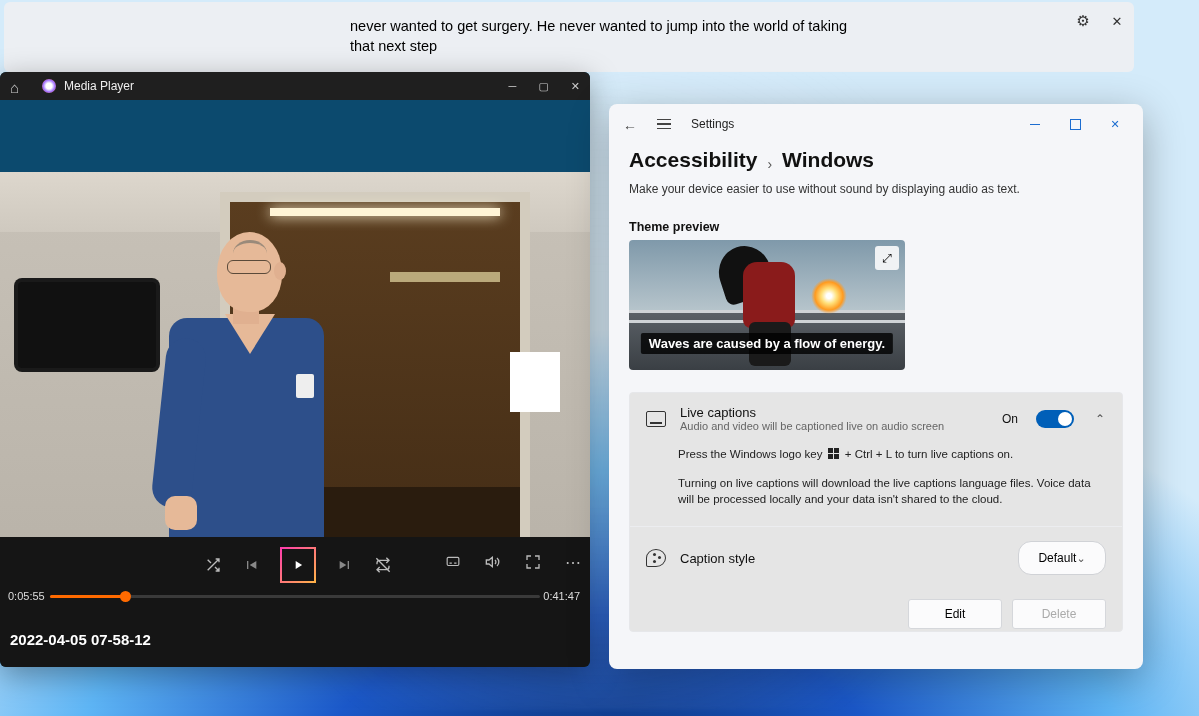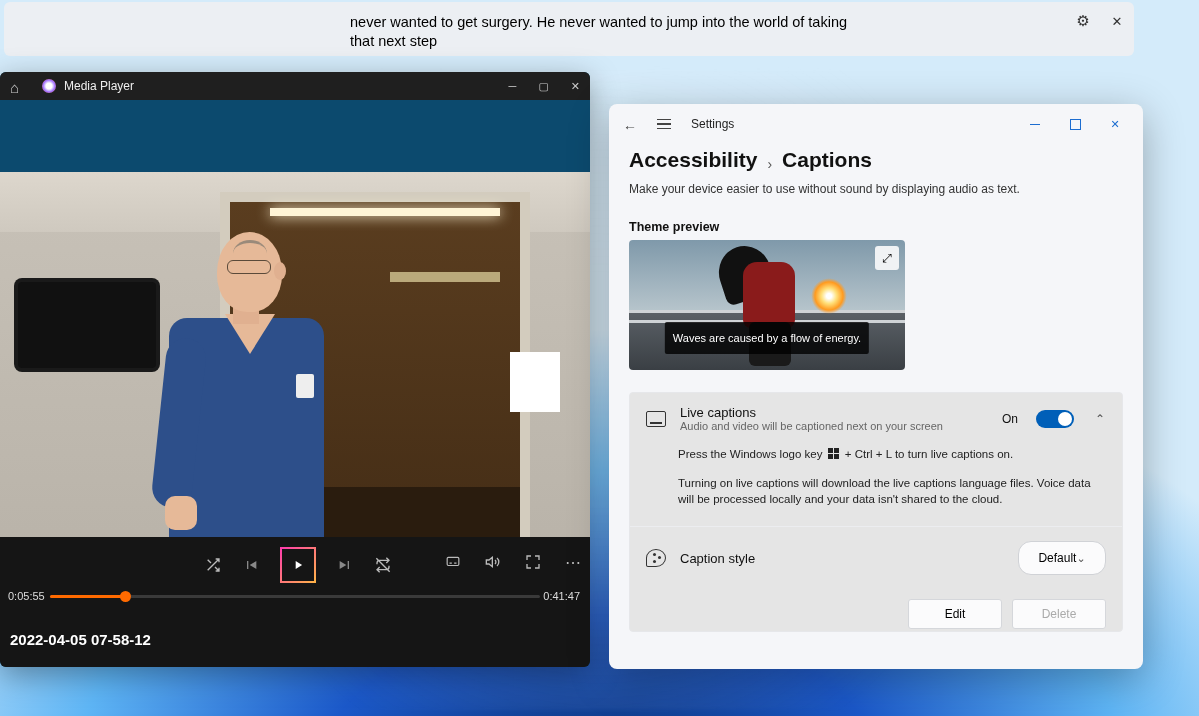--- a/index.html
+++ b/index.html
@@ -8,23 +8,23 @@
     background: radial-gradient(ellipse 80% 80% at 50% 110%, #0a2e6b 0%, #1b58c9 30%, #5eb5f5 55%, #d4ebfa 80%);
   }
   .bloom {
     position: absolute; left: 120px; top: 70px; width: 960px; height: 640px;
     background:
       radial-gradient(circle at 50% 50%, rgba(255,255,255,0.15) 20%, transparent 70%);
     filter: blur(2px);
   }
   
   .caption-bar {
-    position: absolute; left: 4px; top: 2px; width: 1130px; height: 54px;
+    position: absolute; left: 4px; top: 2px; width: 1130px; height: 70px;
     background: #eceff3; border-radius: 6px;
-    display: flex; align-items: flex-end; padding: 4px 16px;
+    display: flex; align-items: center; padding: 4px 16px;
   }
   .caption-text { margin-left: 330px; font-size: 14.5px; color: #000; line-height: 1.35; max-width: 520px; }
   .caption-ctrls { position: absolute; right: 8px; top: 10px; display: flex; gap: 16px; }
   .caption-ctrls span { width: 18px; height: 18px; display:flex; align-items:center; justify-content:center; color:#333; cursor:pointer;}
   .gear-icon::before { content:"⚙"; font-size:15px;}
   .x-icon::before { content:"✕"; font-size:13px;}
 
   
   .mp {
     position: absolute; left: 0; top: 72px; width: 590px; height: 595px;
@@ -112,21 +112,21 @@
   }
   .sw-sun{ position:absolute; right:58px; top:38px; width:36px; height:36px; background:radial-gradient(circle,#fff 10%,#ffe07a 30%,#ff9a1f 55%,transparent 70%); border-radius:50%;}
   .sw-fig{ position:absolute; left:104px; top:10px; width:80px; height:110px;}
   .sw-torso{ position:absolute; left:10px; top:12px; width:52px; height:66px; background:#8a1b1b; border-radius:14px 14px 8px 8px;}
   .sw-legs{ position:absolute; left:16px; top:72px; width:42px; height:44px; background:#1a1a1a; border-radius:6px;}
   .sw-board{ position:absolute; left:-14px; top:-4px; width:52px; height:54px; background:#111; border-radius:50% 50% 8px 8px; transform:rotate(-18deg);}
   .sw-rail{ position:absolute; left:0; top:70px; right:0; height:3px; background:#cfd3d6;}
   .sw-rail2{ position:absolute; left:0; top:80px; right:0; height:3px; background:#cfd3d6;}
   .sw-expand{ position:absolute; right:6px; top:6px; width:24px; height:24px; background:#f0f2f4; border-radius:3px; display:flex; align-items:center; justify-content:center; cursor:pointer; font-size:12px;}
   .sw-expand::before{content:"⤢";}
-  .sw-cap{ position:absolute; left:50%; bottom:16px; transform:translateX(-50%); background:rgba(0,0,0,0.8); color:#fff; font-size:11px; padding:10px 8px; border-radius:2px; white-space:nowrap;}
+  .sw-cap{ position:absolute; left:50%; bottom:16px; transform:translateX(-50%); background:rgba(0,0,0,0.8); color:#fff; font-size:13px; padding:3px 8px; border-radius:2px; white-space:nowrap;font-weight:bold;}
   .sw-card{ margin-top:22px; background:#e5e5e5; border:1px solid #e6e7ea; border-radius:4px;}
   .sw-row{ display:flex; align-items:center; padding:12px 16px; gap:14px;}
   .sw-row .ic{ width:20px; height:16px; border:1.5px solid #333; border-radius:2px; position:relative; flex-shrink:0;}
   .sw-row .ic::after{ content:""; position:absolute; left:3px; bottom:2px; width:12px; height:2px; background:#333;}
   .sw-row-main{ flex:1;}
   .sw-row-t{ font-size:13px; color:#111;}
   .sw-row-s{ font-size:11px; color:#666;}
   .sw-onlbl{ font-size:12px; color:#111; margin-right:4px;}
   .sw-toggle{ width:38px; height:18px; background:#005fb8; border-radius:10px; position:relative; cursor:pointer;}
   .sw-toggle::after{ content:""; position:absolute; right:2px; top:2px; width:14px; height:14px; background:#fff; border-radius:50%;}
@@ -268,21 +268,21 @@
     <div class="sw-winc">
       <span class="sw-wbtn min"></span>
       <span class="sw-wbtn max"></span>
       <span class="sw-wbtn cls"></span>
     </div>
   </div>
   <div class="sw-body">
     <div class="sw-bc">
       <span>Accessibility</span>
       <span class="chev">›</span>
-      <span>Captions</span>
+      <span>Windows</span>
     </div>
     <div class="sw-sub">Make your device easier to use without sound by displaying audio as text.</div>
     <div class="sw-sec">Theme preview</div>
     <div class="sw-prev">
       <div class="sw-rail"></div>
         <div class="sw-rail2"></div>
       <div class="sw-sun"></div>
       <div class="sw-fig">
           <div class="sw-board"></div>
           <div class="sw-torso"></div>
@@ -290,21 +290,21 @@
         </div>
       <span class="sw-expand"></span>
       <div class="sw-cap">Waves are caused by a flow of energy.</div>
     </div>
 
     <div class="sw-card">
       <div class="sw-row">
         <div class="ic"></div>
         <div class="sw-row-main">
           <div class="sw-row-t">Live captions</div>
-          <div class="sw-row-s">Audio and video will be captioned next on your screen</div>
+          <div class="sw-row-s">Audio and video will be captioned live on audio screen</div>
         </div>
         <span class="sw-onlbl">On</span>
         <div class="sw-toggle"></div>
         <span class="sw-chev"></span>
       </div>
       <div class="sw-detail">
         <p>
           <span>Press the Windows logo key </span><span class="sw-winkey"><span></span><span></span><span></span><span></span></span><span> + Ctrl + L to turn live captions on.</span>
         </p>
         <p style="margin-bottom:4px;">Turning on live captions will download the live captions language files. Voice data will be processed locally and your data isn't shared to the cloud.</p>

